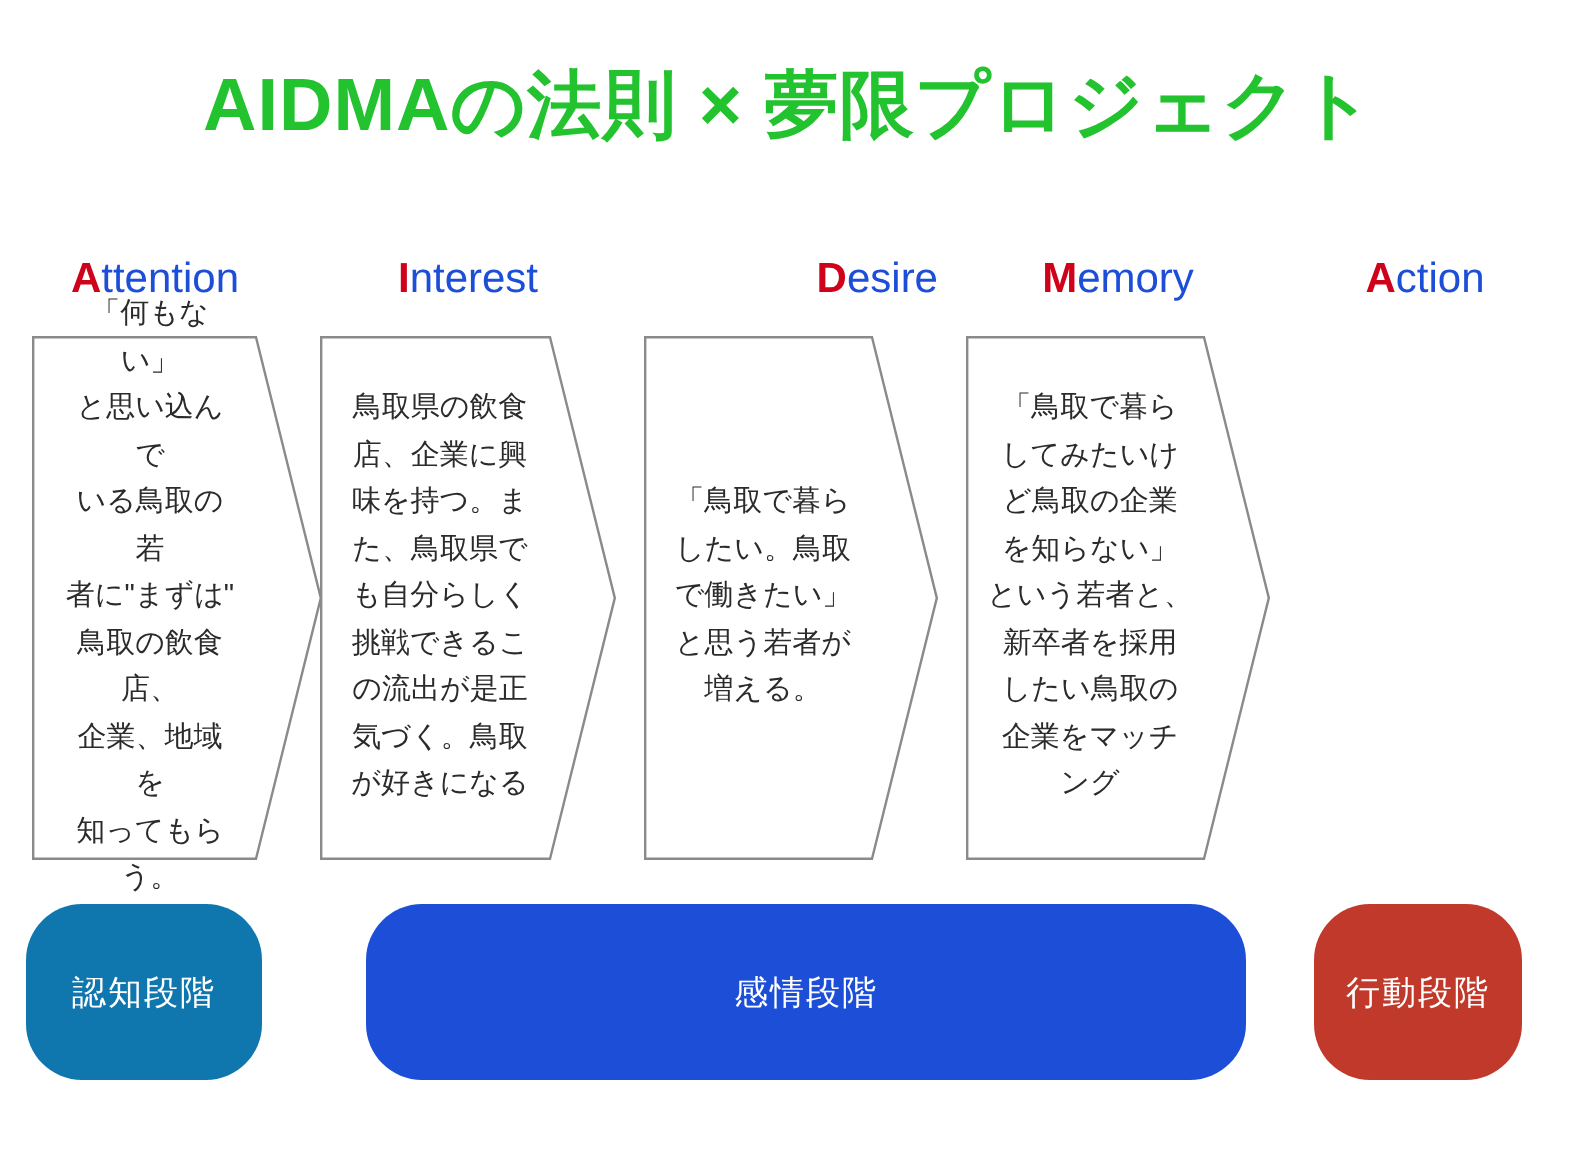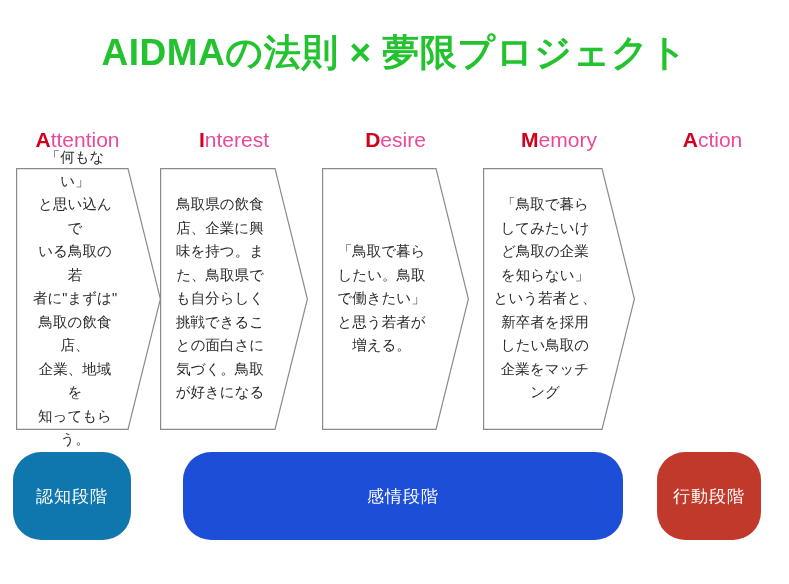--- a/index.html
+++ b/index.html
@@ -47,21 +47,21 @@
     font-weight: normal;
     color: #3b3b3b;
     white-space: nowrap;
     line-height: 26px;
   }
   .stage-heading .initial {
     color: #d0021b;
     font-weight: bold;
   }
   .stage-heading .rest {
-    color: #ec4899;
+    color: #1d4ed8;
   }
 
   
   #chevron-row {
     position: absolute;
     left: 0;
     top: 168px;
     width: 789px;
     height: 262px;
   }
@@ -127,21 +127,21 @@
 <div id="stage-headings">
 
   <div class="stage-heading" style="left:0px;width:155px;">
     <span class="initial">A</span><span class="rest">ttention</span>
   </div>
 
   <div class="stage-heading" style="left:160px;width:148px;">
     <span class="initial">I</span><span class="rest">nterest</span>
   </div>
 
-  <div class="stage-heading" style="left:322px;width:147px;">
+  <div class="stage-heading" style="left:322px;width:147px;text-align:right;">
     <span class="initial">D</span><span class="rest">esire</span>
   </div>
 
   <div class="stage-heading" style="left:483px;width:152px;">
     <span class="initial">M</span><span class="rest">emory</span>
   </div>
 
   <div class="stage-heading" style="left:640px;width:145px;">
     <span class="initial">A</span><span class="rest">ction</span>
   </div>
@@ -166,21 +166,21 @@
   <div class="chevron" style="left:160px;width:148px;">
     <svg class="chevron-svg" viewBox="0 0 148 262" preserveAspectRatio="none">
       <polygon points="0.6,0.6 115,0.6 147.4,131 115,261.4 0.6,261.4" fill="#ffffff" stroke="#8a8a8a" stroke-width="1.2" stroke-linejoin="miter"></polygon>
     </svg>
     <div class="chevron-text" style="width:120px;padding:0 4px;">鳥取県の飲食
 店、企業に興
 味を持つ。ま
 た、鳥取県で
 も自分らしく
 挑戦できるこ
-との面白さに
+の流出が是正
 気づく。鳥取
 が好きになる</div>
   </div>
 
   <div class="chevron" style="left:322px;width:147px;">
     <svg class="chevron-svg" viewBox="0 0 147 262" preserveAspectRatio="none">
       <polygon points="0.6,0.6 114,0.6 146.4,131 114,261.4 0.6,261.4" fill="#ffffff" stroke="#8a8a8a" stroke-width="1.2" stroke-linejoin="miter"></polygon>
     </svg>
     <div class="chevron-text" style="width:119px;padding:0 4px;">「鳥取で暮ら
 したい。鳥取

